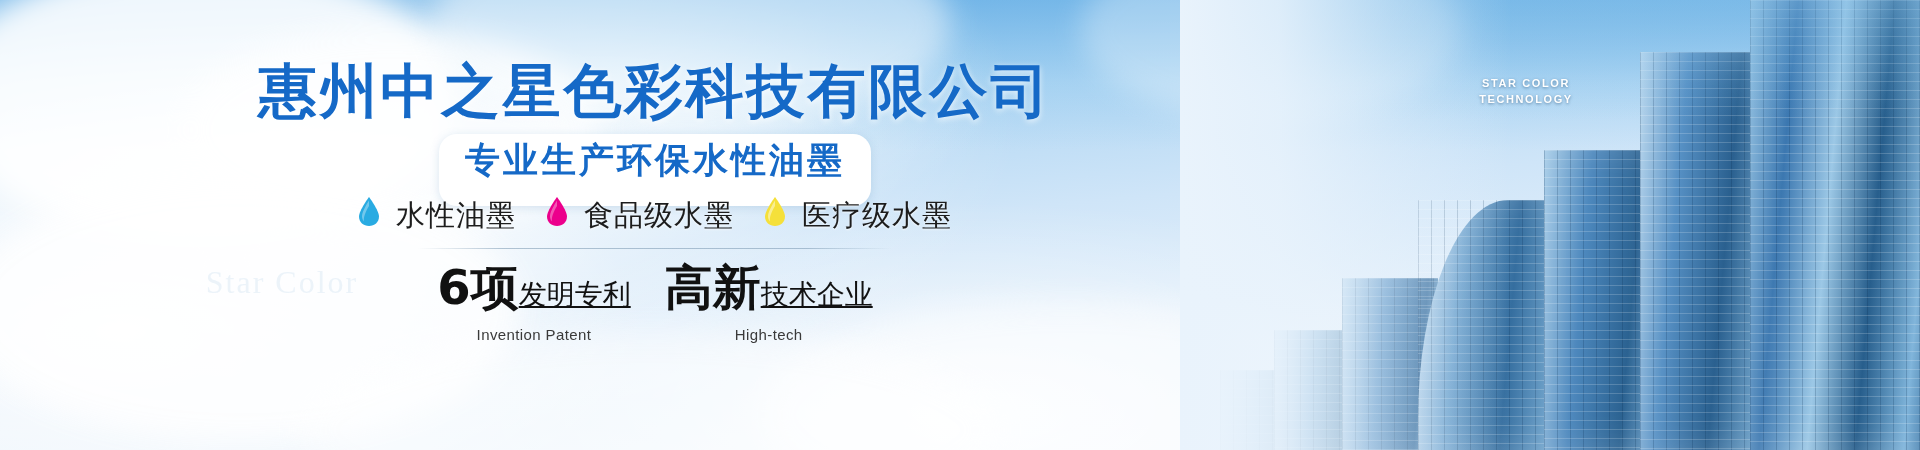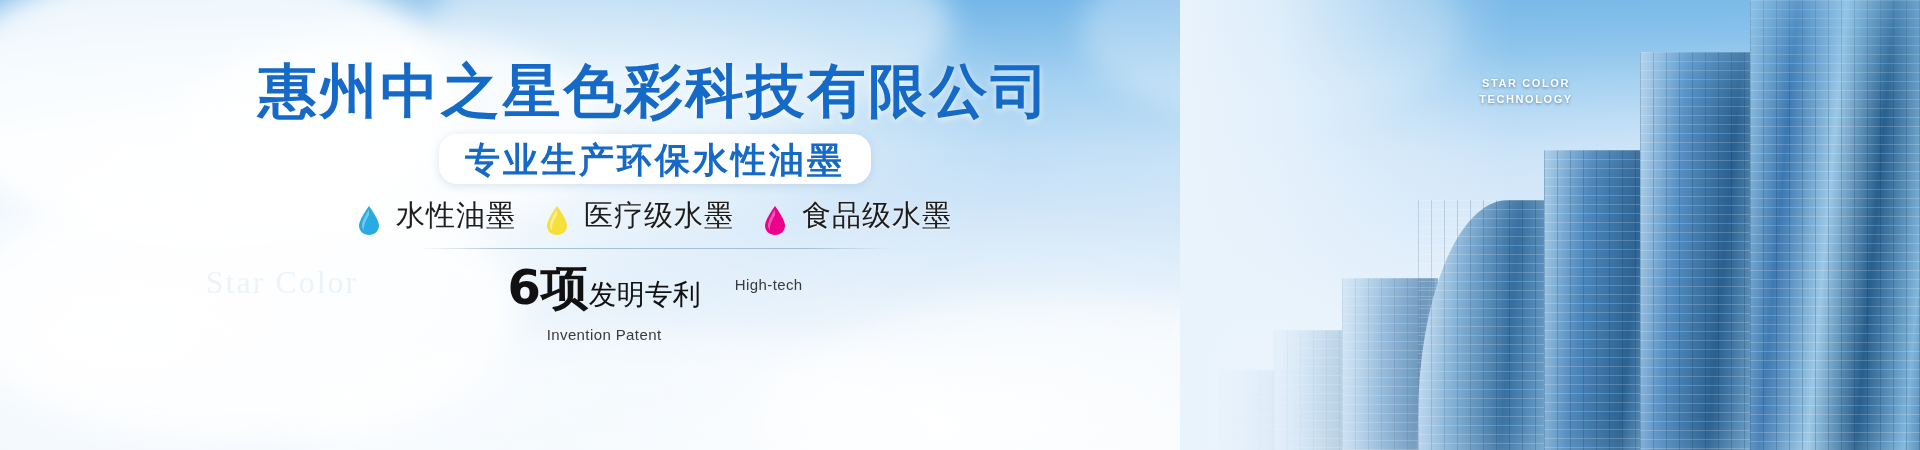--- a/index.html
+++ b/index.html
@@ -96,33 +96,33 @@
     position:absolute;left:0;top:62px;width:1310px;text-align:center;
     font-family:"DejaVu Sans","Liberation Sans",sans-serif;
     font-weight:700;font-size:58px;letter-spacing:3px;
     color:#1569c7;line-height:1;
     text-shadow:0 2px 6px rgba(255,255,255,.75);
   }
 
   .pill-wrap{position:absolute;left:0;top:134px;width:1310px;text-align:center;}
   .pill{
     display:inline-block;background:#ffffff;border-radius:18px;
-    padding:7px 26px 4px 26px;
+    padding:7px 26px 26px 26px;
     box-shadow:0 2px 10px rgba(90,140,185,.22);
   }
   .pill span{
     font-family:"DejaVu Sans","Liberation Sans",sans-serif;
     font-weight:700;font-size:35px;letter-spacing:3px;color:#1569c7;line-height:1.1;
   }
 
   .features{
     position:absolute;left:0;top:196px;width:1310px;
     display:flex;justify-content:center;align-items:center;gap:30px;
   }
-  .feature{display:flex;align-items:flex-end;gap:16px;}
+  .feature{display:flex;align-items:flex-start;gap:16px;}
   .feature .lbl{
     font-family:"DejaVu Sans","Liberation Sans",sans-serif;
     font-size:29px;font-weight:500;color:#1d1d1d;letter-spacing:1px;
     text-shadow:0 1px 2px rgba(255,255,255,.8);
   }
   .drop{width:22px;height:31px;display:block;}
 
   .divider{
     position:absolute;left:418px;top:248px;width:474px;height:1px;
     background:linear-gradient(90deg,rgba(160,185,205,0) 0%,rgba(120,150,175,.55) 18%,rgba(120,150,175,.55) 82%,rgba(160,185,205,0) 100%);
@@ -131,21 +131,21 @@
   .badges{
     position:absolute;left:0;top:262px;width:1310px;
     display:flex;justify-content:center;align-items:flex-start;gap:34px;
   }
   .badge{text-align:center;}
   .badge .cn{
     font-family:"DejaVu Sans","Liberation Sans",sans-serif;
     color:#111111;line-height:1.05;white-space:nowrap;
   }
   .badge .cn .big{font-size:48px;font-weight:700;letter-spacing:0;}
-  .badge .cn .small{font-size:28px;font-weight:500;letter-spacing:0;}
+  .badge .cn .small{font-size:28px;font-weight:500;letter-spacing:0;text-decoration:underline;}
   .badge .en{
     margin-top:14px;font-family:"Liberation Sans","DejaVu Sans",sans-serif;
     font-size:15px;color:#3a3a3a;letter-spacing:.4px;
   }
 </style>
 </head>
 <body>
 
 <div class="banner">
 
@@ -199,47 +199,50 @@
       <div class="feature">
         <svg class="drop" viewBox="0 0 22 31">
           <path d="M11 1 C11 1 1 14.5 1 20.5 C1 26.3 5.5 30 11 30 C16.5 30 21 26.3 21 20.5 C21 14.5 11 1 11 1 Z" fill="#29abe2"></path>
           <path d="M11 4.5 C11 4.5 4 15 4 20.3 C4 22.4 4.8 24.2 6.1 25.5 C5.2 22.2 7.2 16.2 11 10 Z" fill="#ffffff" opacity="0.35"></path>
         </svg>
         <span class="lbl">水性油墨</span>
       </div>
 
       <div class="feature">
         <svg class="drop" viewBox="0 0 22 31">
+          <path d="M11 1 C11 1 1 14.5 1 20.5 C1 26.3 5.5 30 11 30 C16.5 30 21 26.3 21 20.5 C21 14.5 11 1 11 1 Z" fill="#ec008c"></path>
+          <path d="M11 4.5 C11 4.5 4 15 4 20.3 C4 22.4 4.8 24.2 6.1 25.5 C5.2 22.2 7.2 16.2 11 10 Z" fill="#ffffff" opacity="0.35"></path>
+        </svg>
+        <span class="lbl">食品级水墨</span>
+      </div>
+
+      <div class="feature">
+        <svg class="drop" viewBox="0 0 22 31">
           <path d="M11 1 C11 1 1 14.5 1 20.5 C1 26.3 5.5 30 11 30 C16.5 30 21 26.3 21 20.5 C21 14.5 11 1 11 1 Z" fill="#f5e03a"></path>
           <path d="M11 4.5 C11 4.5 4 15 4 20.3 C4 22.4 4.8 24.2 6.1 25.5 C5.2 22.2 7.2 16.2 11 10 Z" fill="#ffffff" opacity="0.45"></path>
         </svg>
         <span class="lbl">医疗级水墨</span>
-      </div>
-
-      <div class="feature">
-        <svg class="drop" viewBox="0 0 22 31">
-          <path d="M11 1 C11 1 1 14.5 1 20.5 C1 26.3 5.5 30 11 30 C16.5 30 21 26.3 21 20.5 C21 14.5 11 1 11 1 Z" fill="#ec008c"></path>
-          <path d="M11 4.5 C11 4.5 4 15 4 20.3 C4 22.4 4.8 24.2 6.1 25.5 C5.2 22.2 7.2 16.2 11 10 Z" fill="#ffffff" opacity="0.35"></path>
-        </svg>
-        <span class="lbl">食品级水墨</span>
       </div>
 
     </div>
 
     <div class="divider"></div>
 
     <div class="badges">
 
       <div class="badge">
         <div class="cn">
           <span class="big">6项</span><span class="small">发明专利</span>
         </div>
         <div class="en">Invention Patent</div>
       </div>
 
       <div class="badge">
+        <div class="cn">
+          <span class="big">高新</span><span class="small">技术企业</span>
+        </div>
         <div class="en">High-tech</div>
       </div>
 
     </div>
 
   </div>
 </div>
 
 </body></html>

